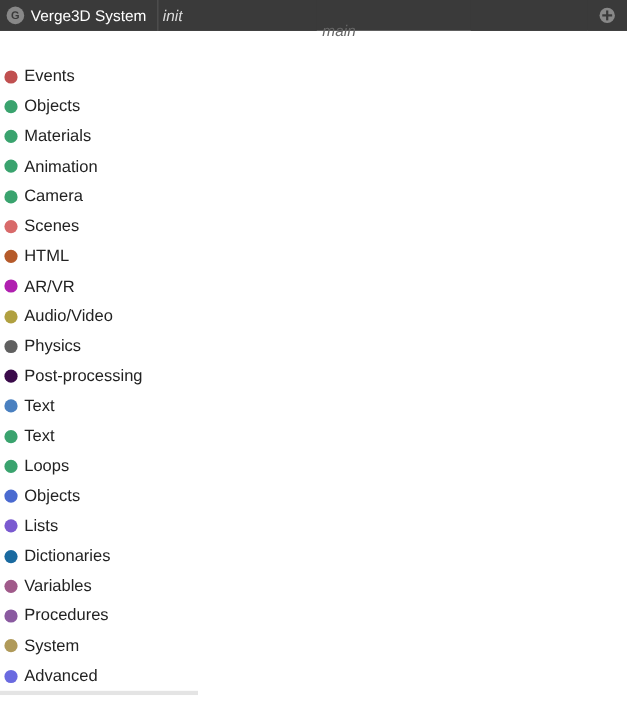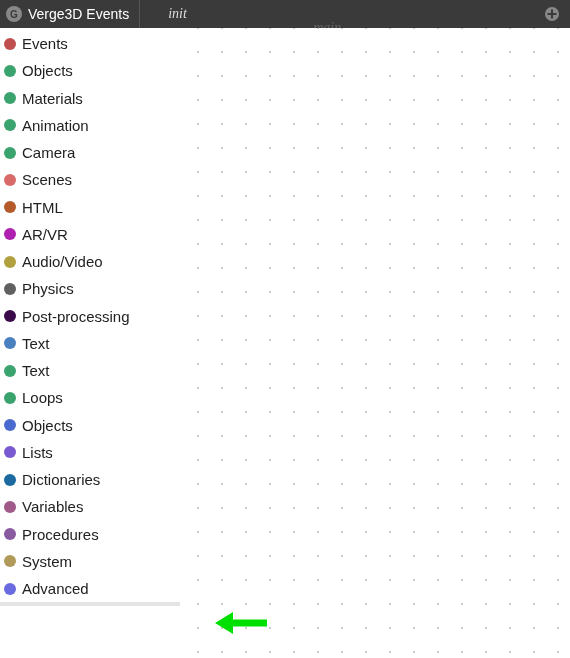--- a/index.html
+++ b/index.html
@@ -1,43 +1,43 @@
 <!DOCTYPE html>
 <html><head>
 <meta charset="utf-8">
 <style>
   * { box-sizing: border-box; margin: 0; padding: 0; }
   html, body { width: 570px; height: 658px; font-family: Arial, Helvetica, sans-serif; overflow: hidden; background: #fff; }
   .topbar { display: flex; align-items: stretch; height: 28px; background: #3a3a3a; color: #fff; font-size: 14px; }
   .brand { display: flex; align-items: center; gap: 6px; padding: 0 10px 0 6px; background: #3a3a3a; }
   .brand-icon { width: 16px; height: 16px; border-radius: 50%; background: #888; display: flex; align-items: center; justify-content: center; font-size: 10px; font-weight: bold; color: #3a3a3a; }
   .brand-text { font-weight: 500; }
-  .tab { display: flex; align-items: center; padding: 0 28px; font-style: italic; border-left: 1px solid #555; cursor: pointer; font-family: Liberation Serif, serif; }
+  .tab { display: flex; align-items: center; padding: 0 4px; font-style: italic; border-left: 1px solid #555; cursor: pointer; }
   .tab.init { background: #3a3a3a; color: #ddd; width: 145px; }
   .tab.main { background: #fff; color: #666; flex: 0 0 140px; margin-top: 28px; }
   .spacer { flex: 1; background: #3a3a3a; }
   .add-tab { display: flex; align-items: center; justify-content: center; width: 36px; background: #3a3a3a; cursor: pointer; }
   .plus-icon { width: 16px; height: 16px; }
-  .workspace { display: flex; height: calc(658px - 28px); }
+  .workspace { display: flex; height: calc(658px - 28px); align-items: center; }
   .sidebar { width: 180px; background: #fff; overflow-y: auto; padding-top: 2px; }
   .cat { display: flex; align-items: center; gap: 6px; padding: 2px 6px 2px 4px; font-size: 15px; color: #222; cursor: pointer; line-height: 1.55; }
   .cat.highlight { background: #e4e4e4; }
   .dot { width: 12px; height: 12px; border-radius: 50%; flex-shrink: 0; }
   .canvas { flex: 1; position: relative; background: #fff; }
   .dots-bg { position: absolute; inset: 0; background-image: radial-gradient(circle, #c9c9c9 1px, transparent 1px); background-size: 24px 24px; background-position: 6px 12px; }
   .arrow { position: absolute; left: 35px; top: 580px; color: #00e000; }
   .arrow svg { width: 55px; height: 30px; }
 </style>
 </head>
 <body>
 
 <div class="topbar">
   <div class="brand">
     <span class="brand-icon">G</span>
-    <span class="brand-text">Verge3D Events</span>
+    <span class="brand-text">Verge3D System</span>
   </div>
   <div class="tab init">
     <span>init</span>
   </div>
   <div class="tab main">
     <span>main</span>
   </div>
   <div class="spacer"></div>
   <div class="add-tab">
     <svg class="plus-icon" viewBox="0 0 16 16">

